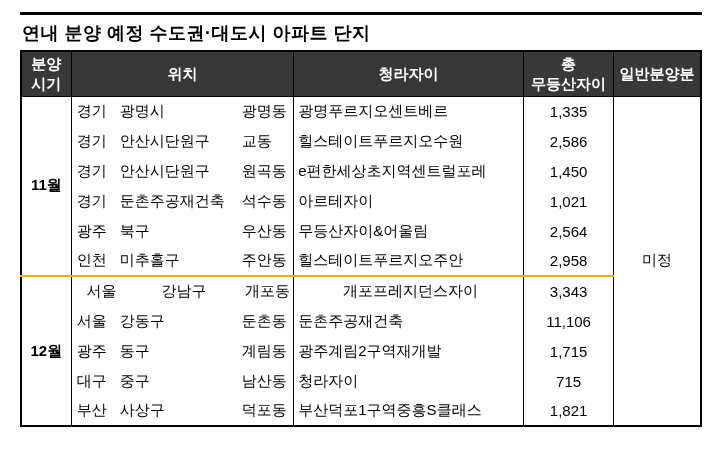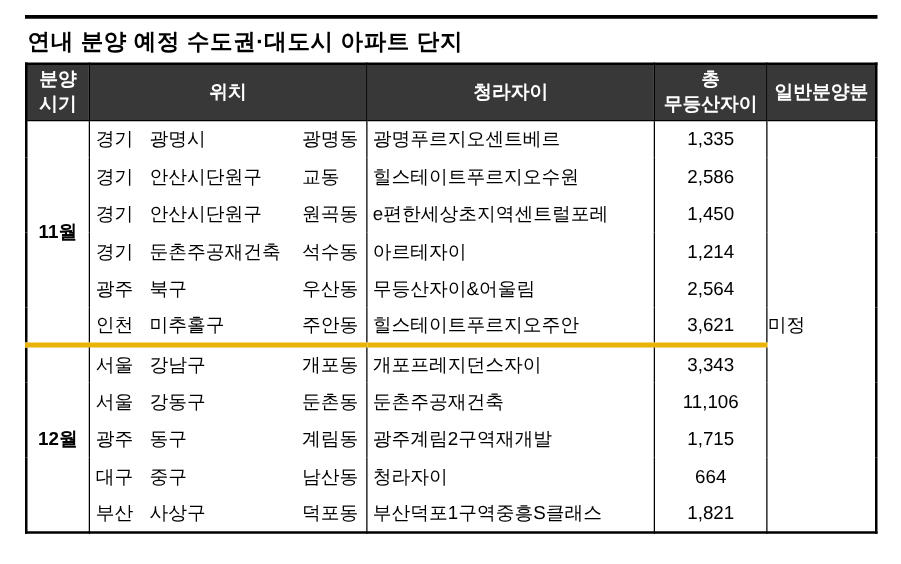--- a/index.html
+++ b/index.html
@@ -43,24 +43,24 @@
     font-weight: bold; text-align: center; vertical-align: middle;
     line-height: 1.3; font-size: 15px;
   }
 
   tbody td {
     border-left: 1px solid #000000; border-right: 1px solid #000000;
     height: 30px; vertical-align: middle;
     background: #ffffff;
     margin-left: 41px;
   }
-  tr.section-start td { border-top: 4px solid #eab308; }
+  tr.section-start td { border-top: 2px solid #eab308; text-align: center; }
 
   td.month { text-align: center; font-weight: bold; }
-  td.general { text-align: left; }
+  td.general { text-align: center; }
 
   td.loc { padding-left: 5px; white-space: nowrap; }
   td.loc .prov { display: inline-block; width: 43px; }
   td.loc .city { display: inline-block; width: 122px; }
   td.loc .dong { display: inline-block; }
 
   td.name { padding-left: 4px; white-space: nowrap; }
   td.count { text-align: center; }
 </style>
 </head>
@@ -101,52 +101,52 @@
         <td class="count">2,586</td>
       </tr>
       <tr>
         <td class="loc"><span class="prov">경기</span><span class="city">안산시단원구</span><span class="dong">원곡동</span></td>
         <td class="name">e편한세상초지역센트럴포레</td>
         <td class="count">1,450</td>
       </tr>
       <tr>
         <td class="loc"><span class="prov">경기</span><span class="city">둔촌주공재건축</span><span class="dong">석수동</span></td>
         <td class="name">아르테자이</td>
-        <td class="count">1,214</td>
+        <td class="count">1,021</td>
       </tr>
       <tr>
         <td class="loc"><span class="prov">광주</span><span class="city">북구</span><span class="dong">우산동</span></td>
         <td class="name">무등산자이&amp;어울림</td>
         <td class="count">2,564</td>
       </tr>
       <tr>
         <td class="loc"><span class="prov">인천</span><span class="city">미추홀구</span><span class="dong">주안동</span></td>
         <td class="name">힐스테이트푸르지오주안</td>
-        <td class="count">3,621</td>
+        <td class="count">2,958</td>
       </tr>
       <tr class="section-start">
         <td class="month" rowspan="5">12월</td>
         <td class="loc"><span class="prov">서울</span><span class="city">강남구</span><span class="dong">개포동</span></td>
         <td class="name">개포프레지던스자이</td>
         <td class="count">3,343</td>
       </tr>
       <tr>
         <td class="loc"><span class="prov">서울</span><span class="city">강동구</span><span class="dong">둔촌동</span></td>
         <td class="name">둔촌주공재건축</td>
         <td class="count">11,106</td>
       </tr>
       <tr>
         <td class="loc"><span class="prov">광주</span><span class="city">동구</span><span class="dong">계림동</span></td>
         <td class="name">광주계림2구역재개발</td>
         <td class="count">1,715</td>
       </tr>
       <tr>
         <td class="loc"><span class="prov">대구</span><span class="city">중구</span><span class="dong">남산동</span></td>
         <td class="name">청라자이</td>
-        <td class="count">664</td>
+        <td class="count">715</td>
       </tr>
       <tr>
         <td class="loc"><span class="prov">부산</span><span class="city">사상구</span><span class="dong">덕포동</span></td>
         <td class="name">부산덕포1구역중흥S클래스</td>
         <td class="count">1,821</td>
       </tr>
     </tbody>
   </table>
 </div>
 

